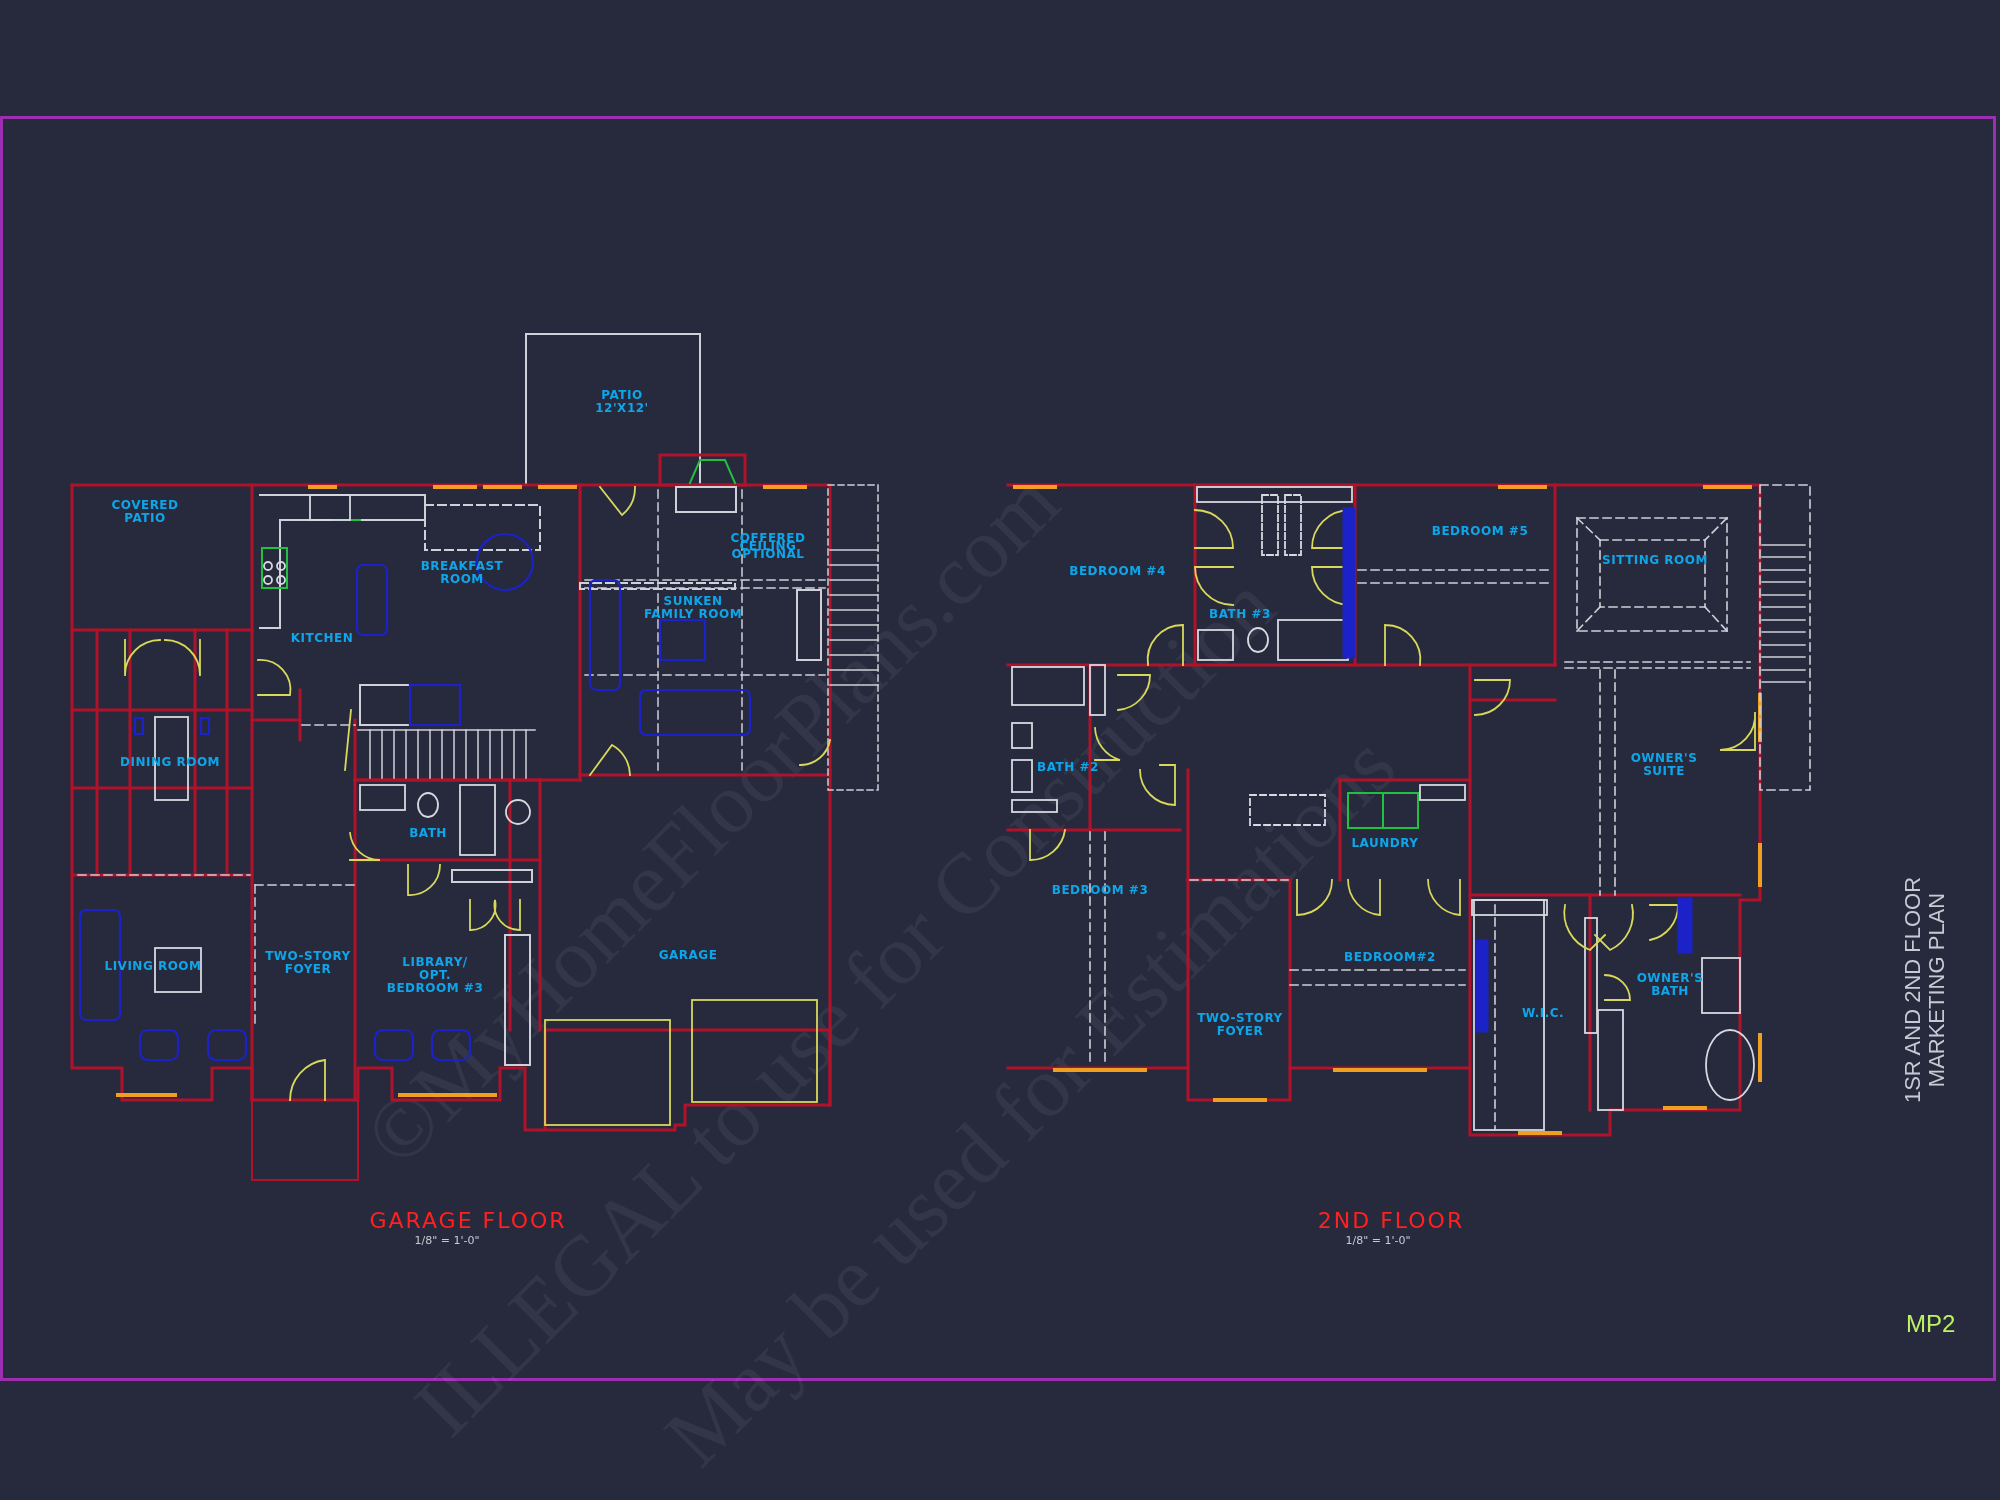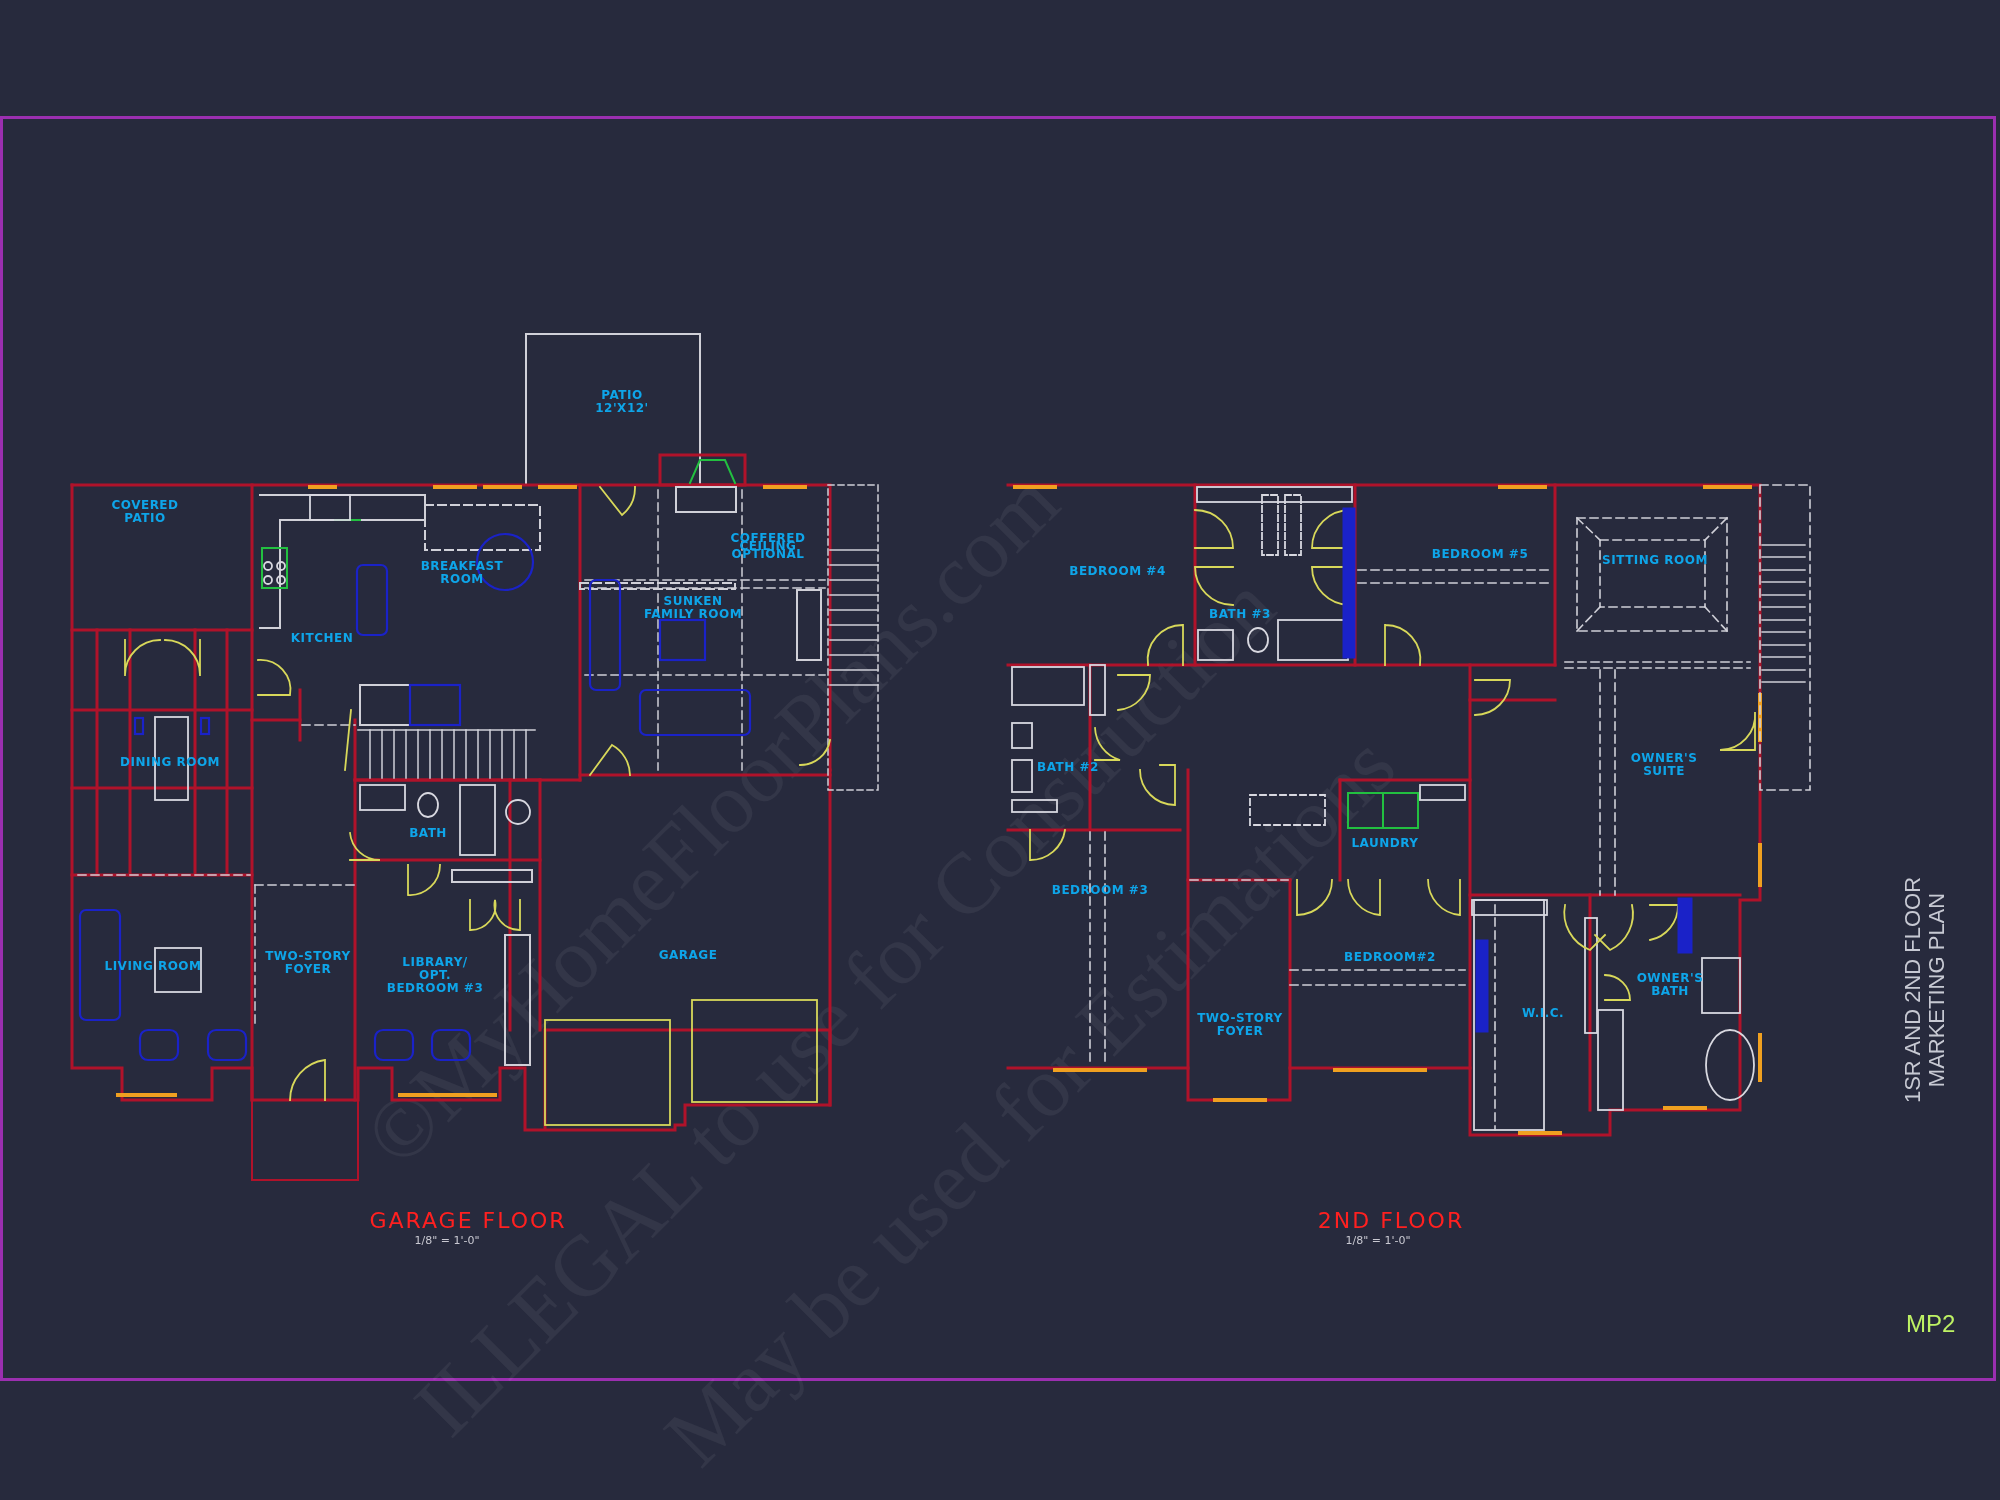--- a/index.html
+++ b/index.html
@@ -319,21 +319,21 @@
 FOYER</div>
 <div class="lbl" style="left:435px;top:975px;">LIBRARY/
 OPT.
 BEDROOM #3</div>
 <div class="lbl" style="left:688px;top:955px;">GARAGE</div>
 
 <div class="title" style="left:468px;top:1208px;">GARAGE FLOOR</div>
 <div class="scale" style="left:447px;top:1234px;">1/8" = 1'-0"</div>
 
 <div class="lbl" style="left:1102px;top:571px;padding-left:31px;">BEDROOM #4</div>
-<div class="lbl" style="left:1480px;top:554px;">BEDROOM #5</div>
+<div class="lbl" style="left:1480px;top:531px;">BEDROOM #5</div>
 <div class="lbl" style="left:1655px;top:560px;">SITTING ROOM</div>
 <div class="lbl" style="left:1240px;top:614px;">BATH #3</div>
 <div class="lbl" style="left:1068px;top:767px;">BATH #2</div>
 <div class="lbl" style="left:1664px;top:765px;">OWNER'S
 SUITE</div>
 <div class="lbl" style="left:1385px;top:843px;text-align:center;">LAUNDRY</div>
 <div class="lbl" style="left:1100px;top:890px;">BEDROOM #3</div>
 <div class="lbl" style="left:1390px;top:957px;">BEDROOM#2</div>
 <div class="lbl" style="left:1240px;top:1025px;">TWO-STORY
 FOYER</div>

